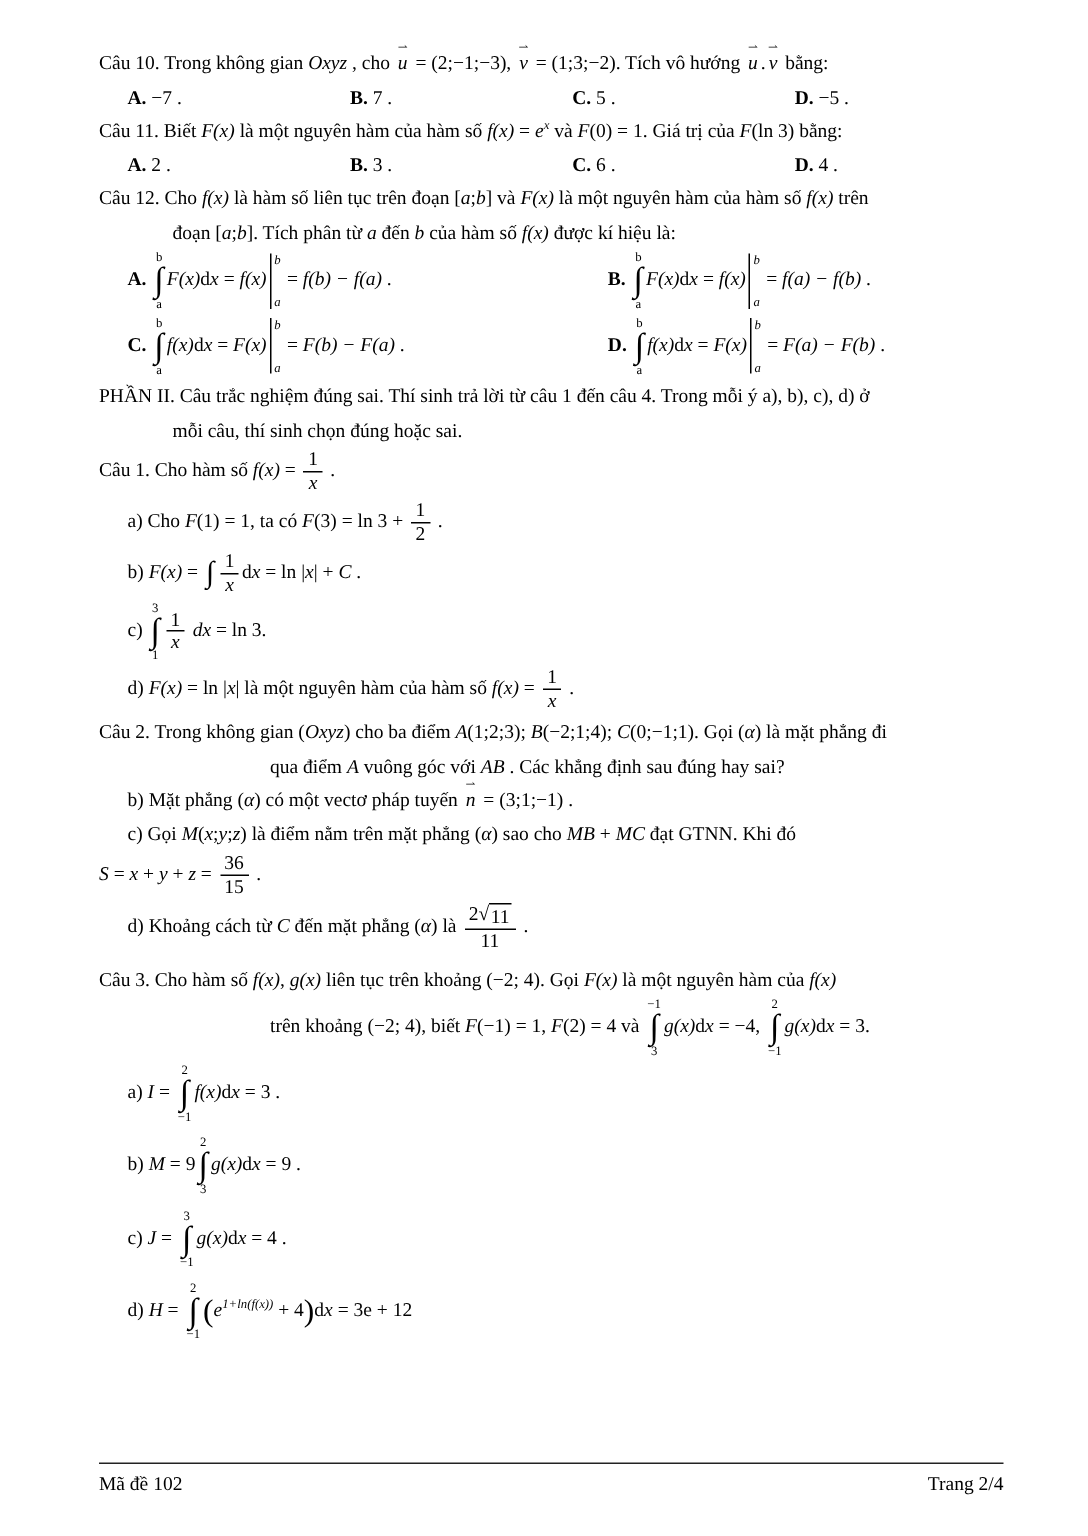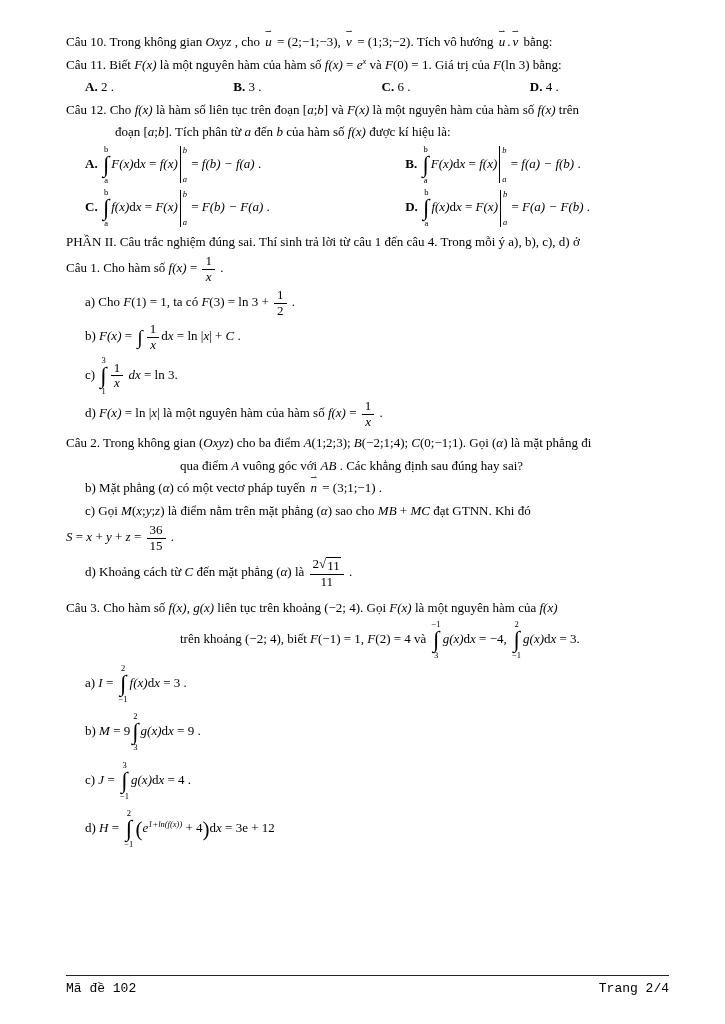--- a/index.html
+++ b/index.html
@@ -38,28 +38,34 @@
   .int-sup, .int-sub { font-size:8.5px; line-height:1.1; font-style:normal; }
   .evalbar { display:inline-flex; flex-direction:column; justify-content:space-between;
              vertical-align:middle; border-left:1px solid #000; height:37px;
              padding-left:2px; margin:0 1px 0 2px; }
   .evalbar-lab { font-size:8.5px; line-height:1; }
   .sqrt { display:inline-flex; align-items:flex-start; }
   .sqrt-sign { line-height:1.1; }
   .sqrt-body { border-top:1px solid #000; padding:0 1px; line-height:1.2; }
   .footer { position:absolute; left:66px; right:56px; bottom:26px;
             border-top:1.3px solid #222; display:flex; justify-content:space-between;
-            padding-top:3px; font-size:13px;font-family:Liberation Mono, monospace; }
+            padding-top:3px; font-size:13px; }
 </style>
 </head>
 <body>
 
 <div class="page">
   <div class="content">
       <div class="line p"><span class="tok tok-b">Câu 10.</span><span class="tok"> Trong không gian </span><span class="tok tok-i">Oxyz</span><span class="tok"> , cho </span><span class="tok-vec"><span class="vec-arrow">⇀</span><span class="vec-letter">u</span></span><span class="tok"> = (2;−1;−3), </span><span class="tok-vec"><span class="vec-arrow">⇀</span><span class="vec-letter">v</span></span><span class="tok"> = (1;3;−2). Tích vô hướng </span><span class="tok-vec"><span class="vec-arrow">⇀</span><span class="vec-letter">u</span></span><span class="tok">.</span><span class="tok-vec"><span class="vec-arrow">⇀</span><span class="vec-letter">v</span></span><span class="tok"> bằng:</span></div>
+      <div class="line opts cols4">
+        <span class="opt"><span class="opt-label">A.</span> <span class="opt-val"><span class="tok">−7 .</span></span></span>
+        <span class="opt"><span class="opt-label">B.</span> <span class="opt-val"><span class="tok">7 .</span></span></span>
+        <span class="opt"><span class="opt-label">C.</span> <span class="opt-val"><span class="tok">5 .</span></span></span>
+        <span class="opt"><span class="opt-label">D.</span> <span class="opt-val"><span class="tok">−5 .</span></span></span>
+      </div>
       <div class="line p"><span class="tok tok-b">Câu 11.</span><span class="tok"> Biết </span><span class="tok tok-i">F(x)</span><span class="tok"> là một nguyên hàm của hàm số </span><span class="tok tok-i">f(x)</span><span class="tok"> = </span><span class="tok tok-i">e</span><span class="tok tok-sup">x</span><span class="tok"> và </span><span class="tok tok-i">F</span><span class="tok">(0) = 1. Giá trị của </span><span class="tok tok-i">F</span><span class="tok">(ln 3) bằng:</span></div>
       <div class="line opts cols4">
         <span class="opt"><span class="opt-label">A.</span> <span class="opt-val"><span class="tok">2 .</span></span></span>
         <span class="opt"><span class="opt-label">B.</span> <span class="opt-val"><span class="tok">3 .</span></span></span>
         <span class="opt"><span class="opt-label">C.</span> <span class="opt-val"><span class="tok">6 .</span></span></span>
         <span class="opt"><span class="opt-label">D.</span> <span class="opt-val"><span class="tok">4 .</span></span></span>
       </div>
       <div class="line p"><span class="tok tok-b">Câu 12.</span><span class="tok"> Cho </span><span class="tok tok-i">f(x)</span><span class="tok"> là hàm số liên tục trên đoạn [</span><span class="tok tok-i">a</span><span class="tok">;</span><span class="tok tok-i">b</span><span class="tok">] và </span><span class="tok tok-i">F(x)</span><span class="tok"> là một nguyên hàm của hàm số </span><span class="tok tok-i">f(x)</span><span class="tok"> trên</span></div>
       <div class="line p ind-1"><span class="tok">đoạn [</span><span class="tok tok-i">a</span><span class="tok">;</span><span class="tok tok-i">b</span><span class="tok">]. Tích phân từ </span><span class="tok tok-i">a</span><span class="tok"> đến </span><span class="tok tok-i">b</span><span class="tok"> của hàm số </span><span class="tok tok-i">f(x)</span><span class="tok"> được kí hiệu là:</span></div>
       <div class="line opts cols2">
@@ -92,20 +98,21 @@
         <span class="opt"><span class="opt-label">D.</span> <span class="opt-val"><span class="int int-lim">
               <span class="int-sup it">b</span>
               <span class="int-glyph">∫</span>
               <span class="int-sub it">a</span>
             </span><span class="tok tok-i">f(x)</span><span class="tok">d</span><span class="tok tok-i">x</span><span class="tok"> = </span><span class="tok tok-i">F(x)</span><span class="evalbar">
               <span class="evalbar-lab it">b</span>
               <span class="evalbar-lab it">a</span>
             </span><span class="tok"> = </span><span class="tok tok-i">F(a) − F(b)</span><span class="tok"> .</span></span></span>
       </div>
       <div class="line p"><span class="tok tok-b">PHẦN II. Câu trắc nghiệm đúng sai.</span><span class="tok"> Thí sinh trả lời từ câu 1 đến câu 4. Trong mỗi </span><span class="tok tok-b">ý a), b), c), d)</span><span class="tok"> ở</span></div>
+      <div class="line p ind-1"><span class="tok">mỗi câu, thí sinh chọn </span><span class="tok tok-b">đúng</span><span class="tok"> hoặc </span><span class="tok tok-b">sai</span><span class="tok">.</span></div>
       <div class="line p"><span class="tok tok-b">Câu 1.</span><span class="tok"> Cho hàm số </span><span class="tok tok-i">f(x)</span><span class="tok"> = </span><span class="frac">
           <span class="frac-n"><span class="tok">1</span></span>
           <span class="frac-d"><span class="tok tok-i">x</span></span>
         </span><span class="tok"> .</span></div>
       <div class="line p ind-a"><span class="tok tok-b">a)</span><span class="tok"> Cho </span><span class="tok tok-i">F</span><span class="tok">(1) = 1, ta có </span><span class="tok tok-i">F</span><span class="tok">(3) = ln 3 + </span><span class="frac">
           <span class="frac-n"><span class="tok">1</span></span>
           <span class="frac-d"><span class="tok">2</span></span>
         </span><span class="tok"> .</span></div>
       <div class="line p ind-a"><span class="tok tok-b">b)</span><span class="tok"> </span><span class="tok tok-i">F(x)</span><span class="tok"> = </span><span class="int">
           <span class="int-glyph">∫</span>

